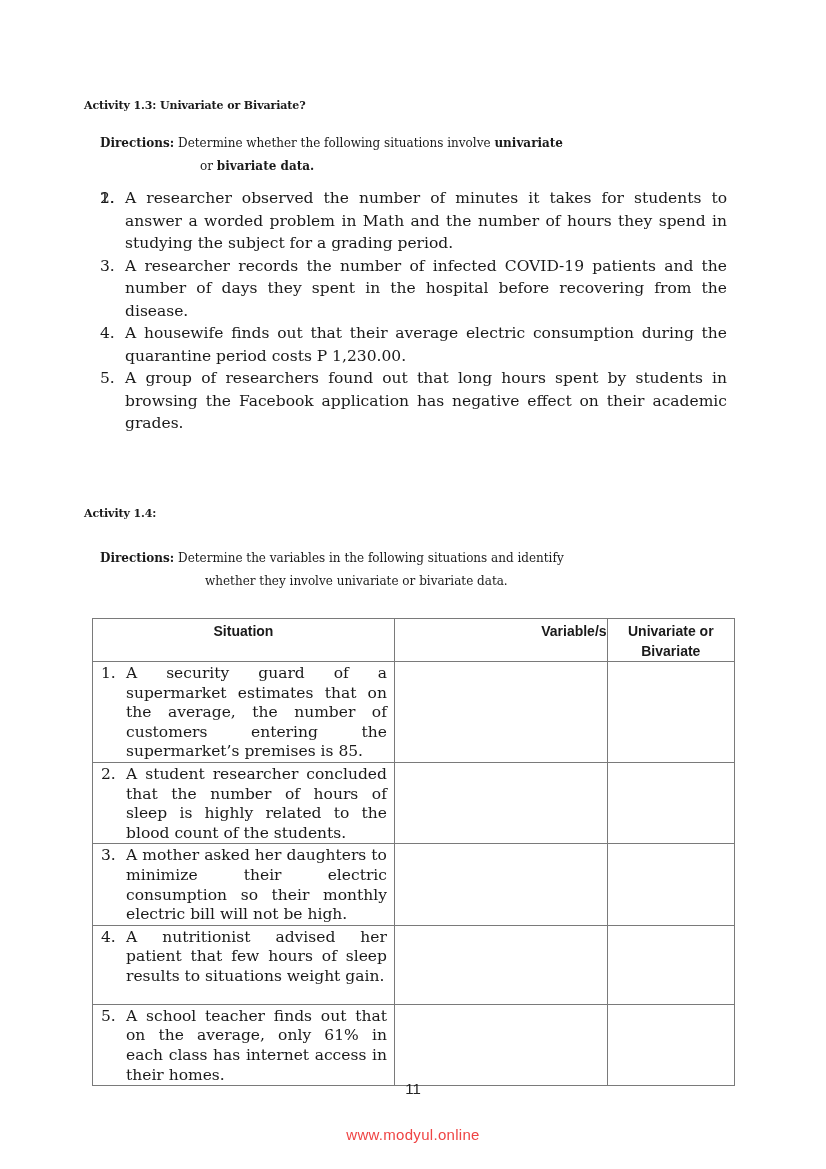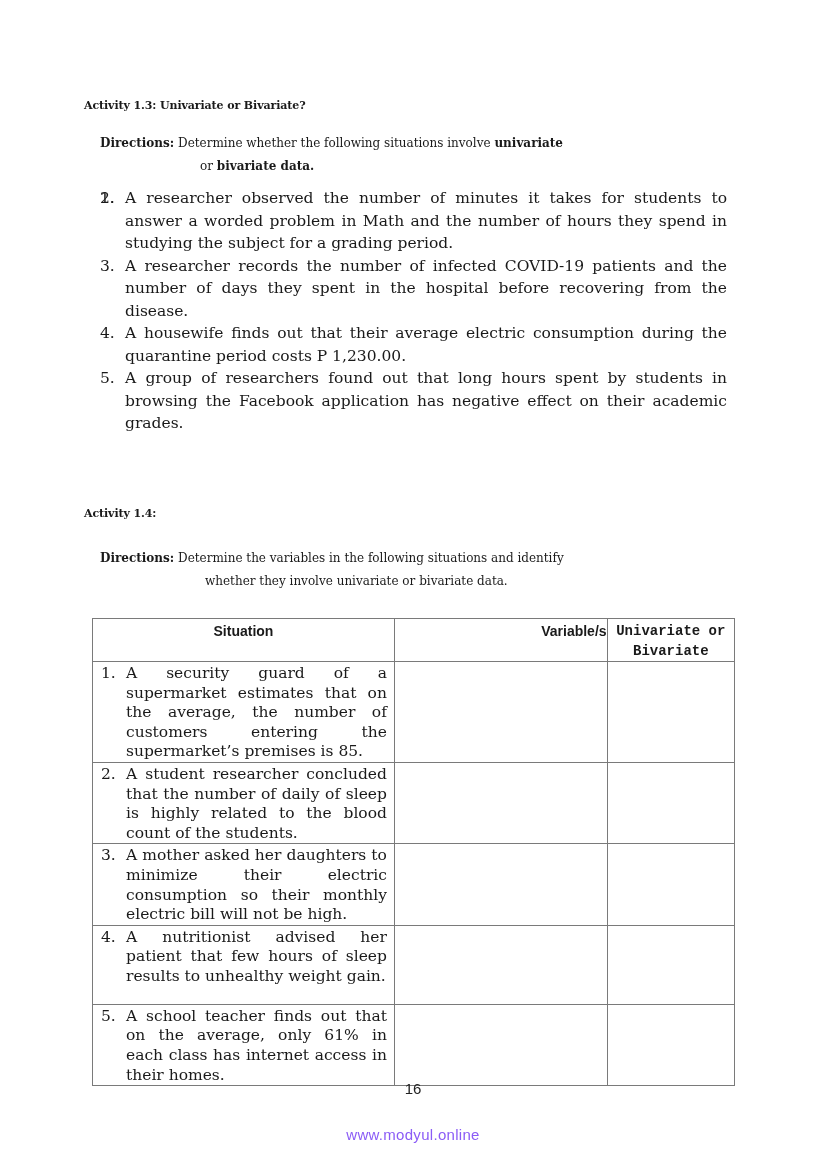--- a/index.html
+++ b/index.html
@@ -11,26 +11,26 @@
   .dir .lbl { font-weight: bold; }
   .dir .cont { display: block; }
   ol.items { position: absolute; left: 100px; top: 187px; width: 627px; margin: 0; padding: 0; list-style: none; }
   ol.items li { position: relative; padding-left: 25px; font-size: 15.5px; line-height: 22.5px; text-align: justify; }
   ol.items li .num { position: absolute; left: 0; top: 0; }
   table { position: absolute; left: 92px; top: 594px; border-collapse: collapse; width: 643px; margin-top: 24px; }
   td, th { border: 1px solid #7a7a7a; vertical-align: top; padding: 0; }
   th { font-family: "Liberation Sans", sans-serif; font-weight: bold; font-size: 14px; line-height: 20px; padding-top: 2px; }
   th.c1 { width: 300px; }
   th.c2 { width: 211px; text-align: right; }
-  th.c3 { width: 126px; font-family: Liberation Mono, monospace; }
+  th.c3 { width: 126px; }
   td.sit { padding: 2px 7px 0 8px; }
   td.sit .row { position: relative; padding-left: 25px; font-size: 15.5px; line-height: 19.6px; text-align: justify; text-align-last: left; }
   td.sit .row .num { position: absolute; left: 0; top: 0; }
   .pagenum { position: absolute; left: 0; width: 826px; top: 1080px; text-align: center; font-family: "Liberation Sans", sans-serif; font-size: 15px; color: #222; }
-  .wm { position: absolute; left: 0; width: 826px; top: 1126px; text-align: center; font-family: "Liberation Sans", sans-serif; font-size: 15px; color: #8b5cf6; letter-spacing: 0.3px; }
+  .wm { position: absolute; left: 0; width: 826px; top: 1126px; text-align: center; font-family: "Liberation Sans", sans-serif; font-size: 15px; color: #ef4444; letter-spacing: 0.3px; }
 </style>
 </head>
 <body>
 
 <div class="page">
 
   <div class="title">Activity 1.3: Univariate or Bivariate?</div>
 
   <div class="dir" style="top:132px;">
     <span class="lbl">Directions:</span><span> Determine whether the following situations involve </span><b>univariate</b>
@@ -63,44 +63,44 @@
     <tbody>
       <tr style="height:98px;">
         <td class="sit">
             <div class="row"><span class="num">1.</span><span>A security guard of a supermarket estimates that on the average, the number of customers entering the supermarket’s premises is 85.</span></div>
           </td>
         <td></td>
         <td></td>
       </tr>
       <tr style="height:79px;">
         <td class="sit">
-            <div class="row"><span class="num">2.</span><span>A student researcher concluded that the number of daily of sleep is highly related to the blood count of the students.</span></div>
+            <div class="row"><span class="num">2.</span><span>A student researcher concluded that the number of hours of sleep is highly related to the blood count of the students.</span></div>
           </td>
         <td></td>
         <td></td>
       </tr>
       <tr style="height:79px;">
         <td class="sit">
             <div class="row"><span class="num">3.</span><span>A mother asked her daughters to minimize their electric consumption so their monthly electric bill will not be high.</span></div>
           </td>
         <td></td>
         <td></td>
       </tr>
       <tr style="height:79px;">
         <td class="sit">
-            <div class="row"><span class="num">4.</span><span>A nutritionist advised her patient that few hours of sleep results to unhealthy weight gain.</span></div>
+            <div class="row"><span class="num">4.</span><span>A nutritionist advised her patient that few hours of sleep results to situations weight gain.</span></div>
           </td>
         <td></td>
         <td></td>
       </tr>
       <tr style="height:79px;">
         <td class="sit">
             <div class="row"><span class="num">5.</span><span>A school teacher finds out that on the average, only 61% in each class has internet access in their homes.</span></div>
           </td>
         <td></td>
         <td></td>
       </tr>
     </tbody>
   </table>
 
-  <div class="pagenum">16</div>
+  <div class="pagenum">11</div>
   <div class="wm">www.modyul.online</div>
 </div>
 
 </body></html>

